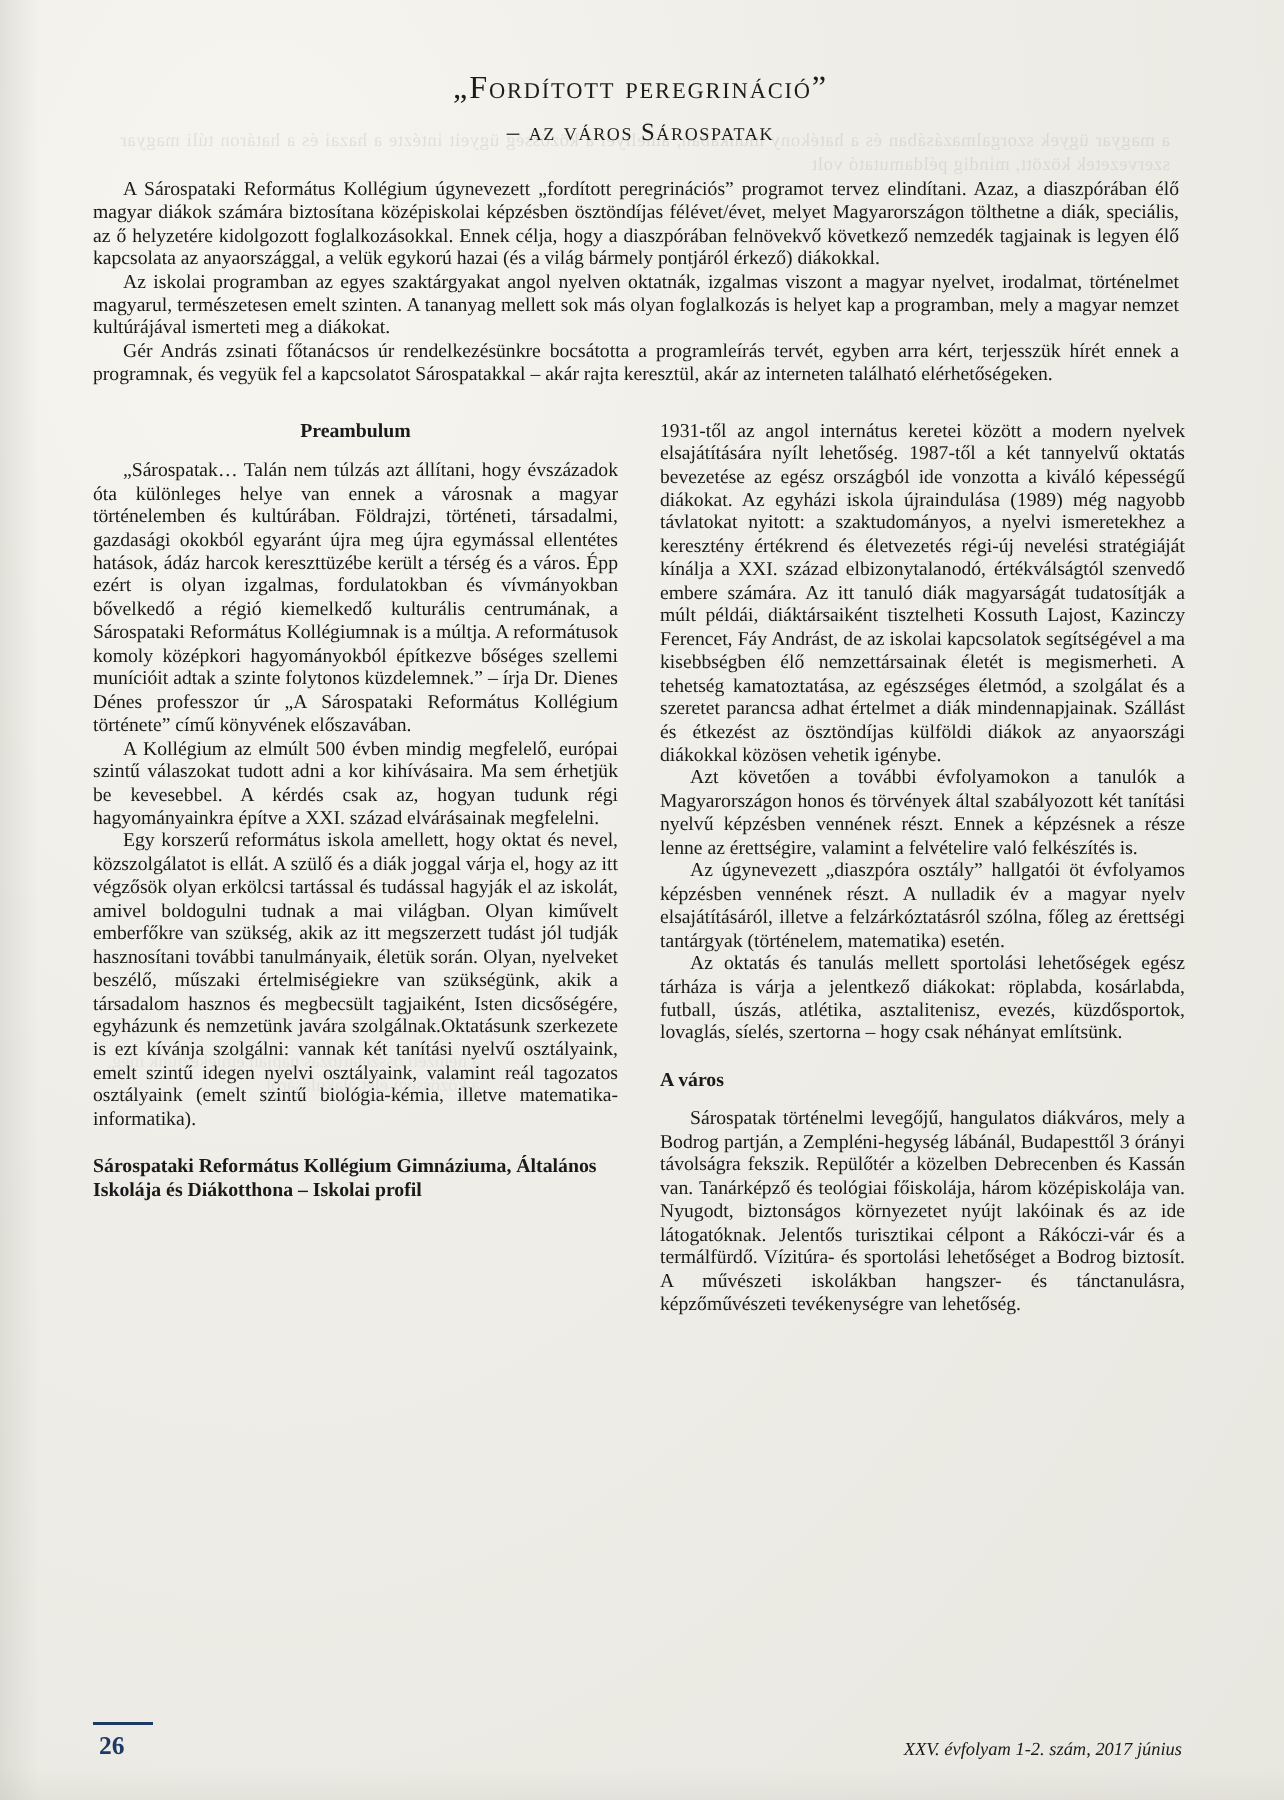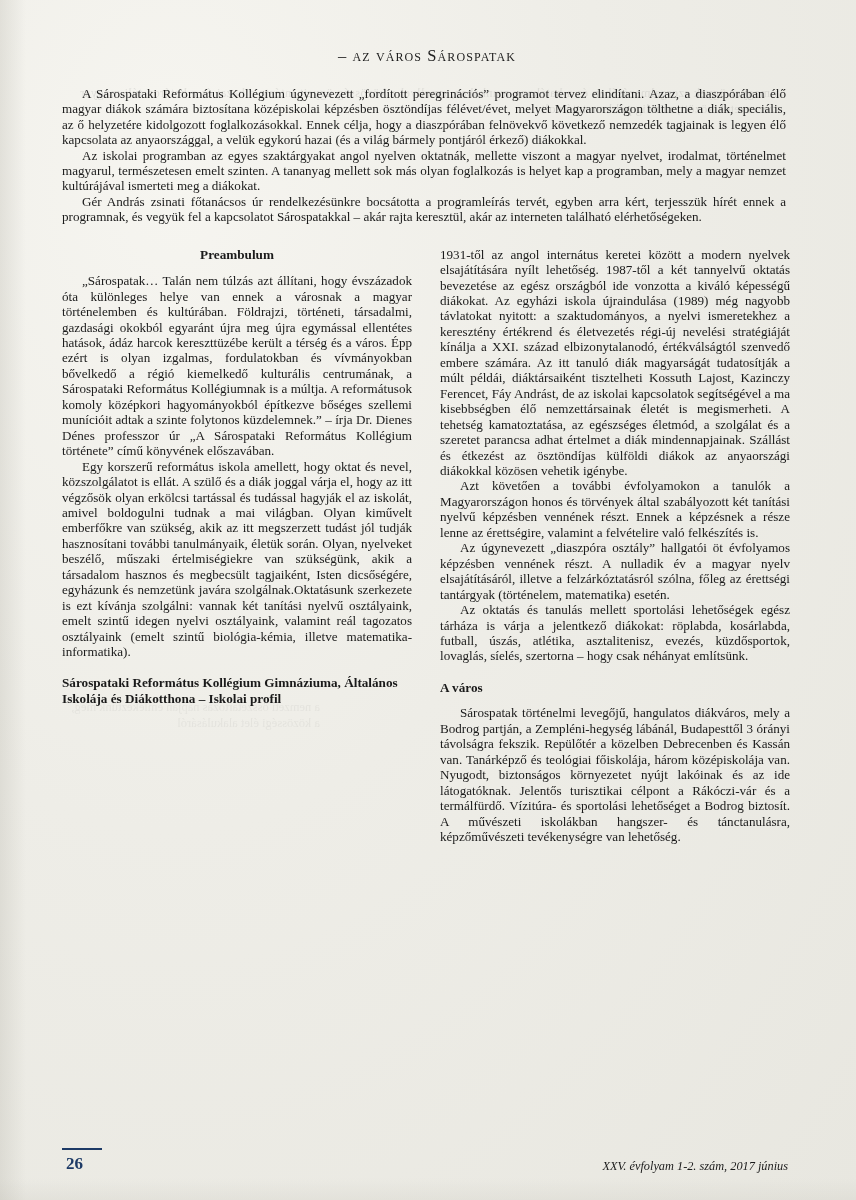--- a/index.html
+++ b/index.html
@@ -228,34 +228,36 @@
     a magyar ügyek szorgalmazásában és a hatékony munkában, amellyel a közösség ügyeit intézte a hazai és a határon túli magyar szervezetek között, mindig példamutató volt
   </div>
   <div class="ghost2">
     a nemzeti összetartozás napján emlékeztünk meg, a közösségi élet alakulásáról
   </div>
 
   <div class="content">
 
 
     <div class="title-block">
+      <div class="doc-title">„Fordított peregrináció”</div>
       <div class="doc-subtitle">– az város Sárospatak</div>
     </div>
 
     <div class="intro">
       <p>A Sárospataki Református Kollégium úgynevezett „fordított peregrinációs” programot tervez elindítani. Azaz, a diaszpórában élő magyar diákok számára biztosítana középiskolai képzésben ösztöndíjas félévet/évet, melyet Magyarországon tölthetne a diák, speciális, az ő helyzetére kidolgozott foglalkozásokkal. Ennek célja, hogy a diaszpórában felnövekvő következő nemzedék tagjainak is legyen élő kapcsolata az anyaországgal, a velük egykorú hazai (és a világ bármely pontjáról érkező) diákokkal.</p>
-      <p>Az iskolai programban az egyes szaktárgyakat angol nyelven oktatnák, mellette viszont a magyar nyelvet, irodalmat, történelmet magyarul, természetesen emelt szinten. A tananyag mellett sok más olyan foglalkozás is helyet kap a programban, mely a magyar nemzet kultúrájával ismerteti meg a diákokat.</p>
+      <p>Az iskolai programban az egyes szaktárgyakat angol nyelven oktatnák, izgalmas viszont a magyar nyelvet, irodalmat, történelmet magyarul, természetesen emelt szinten. A tananyag mellett sok más olyan foglalkozás is helyet kap a programban, mely a magyar nemzet kultúrájával ismerteti meg a diákokat.</p>
       <p>Gér András zsinati főtanácsos úr rendelkezésünkre bocsátotta a programleírás tervét, egyben arra kért, terjesszük hírét ennek a programnak, és vegyük fel a kapcsolatot Sárospatakkal – akár rajta keresztül, akár az interneten található elérhetőségeken.</p>
     </div>
 
     <div class="cols">
 
       <div class="col">
         <div class="sec-head left-head">Preambulum</div>
         <p>„Sárospatak… Talán nem túlzás azt állítani, hogy évszázadok óta különleges helye van ennek a városnak a magyar történelemben és kultúrában. Földrajzi, történeti, társadalmi, gazdasági okokból egyaránt újra meg újra egymással ellentétes hatások, ádáz harcok kereszttüzébe került a térség és a város. Épp ezért is olyan izgalmas, fordulatokban és vívmányokban bővelkedő a régió kiemelkedő kulturális centrumának, a Sárospataki Református Kollégiumnak is a múltja. A reformátusok komoly középkori hagyományokból építkezve bőséges szellemi munícióit adtak a szinte folytonos küzdelemnek.” – írja Dr. Dienes Dénes professzor úr „A Sárospataki Református Kollégium története” című könyvének előszavában.</p>
+        <p>A Kollégium az elmúlt 500 évben mindig megfelelő, európai szintű válaszokat tudott adni a kor kihívásaira. Ma sem érhetjük be kevesebbel. A kérdés csak az, hogyan tudunk régi hagyományainkra építve a XXI. század elvárásainak megfelelni.</p>
         <p>Egy korszerű református iskola amellett, hogy oktat és nevel, közszolgálatot is ellát. A szülő és a diák joggal várja el, hogy az itt végzősök olyan erkölcsi tartással és tudással hagyják el az iskolát, amivel boldogulni tudnak a mai világban. Olyan kiművelt emberfőkre van szükség, akik az itt megszerzett tudást jól tudják hasznosítani további tanulmányaik, életük során. Olyan, nyelveket beszélő, műszaki értelmiségiekre van szükségünk, akik a társadalom hasznos és megbecsült tagjaiként, Isten dicsőségére, egyházunk és nemzetünk javára szolgálnak.Oktatásunk szerkezete is ezt kívánja szolgálni: vannak két tanítási nyelvű osztályaink, emelt szintű idegen nyelvi osztályaink, valamint reál tagozatos osztályaink (emelt szintű biológia-kémia, illetve matematika-informatika).</p>
         <div class="sec-head gap">Sárospataki Református Kollégium Gimnáziuma, Általános Iskolája és Diákotthona – Iskolai profil</div>
       </div>
 
       <div class="col">
         <p class="noindent">1931-től az angol internátus keretei között a modern nyelvek elsajátítására nyílt lehetőség. 1987-től a két tannyelvű oktatás bevezetése az egész országból ide vonzotta a kiváló képességű diákokat. Az egyházi iskola újraindulása (1989) még nagyobb távlatokat nyitott: a szaktudományos, a nyelvi ismeretekhez a keresztény értékrend és életvezetés régi-új nevelési stratégiáját kínálja a XXI. század elbizonytalanodó, értékválságtól szenvedő embere számára. Az itt tanuló diák magyarságát tudatosítják a múlt példái, diáktársaiként tisztelheti Kossuth Lajost, Kazinczy Ferencet, Fáy Andrást, de az iskolai kapcsolatok segítségével a ma kisebbségben élő nemzettársainak életét is megismerheti. A tehetség kamatoztatása, az egészséges életmód, a szolgálat és a szeretet parancsa adhat értelmet a diák mindennapjainak. Szállást és étkezést az ösztöndíjas külföldi diákok az anyaországi diákokkal közösen vehetik igénybe.</p>
         <p>Azt követően a további évfolyamokon a tanulók a Magyarországon honos és törvények által szabályozott két tanítási nyelvű képzésben vennének részt. Ennek a képzésnek a része lenne az érettségire, valamint a felvételire való felkészítés is.</p>
         <p>Az úgynevezett „diaszpóra osztály” hallgatói öt évfolyamos képzésben vennének részt. A nulladik év a magyar nyelv elsajátításáról, illetve a felzárkóztatásról szólna, főleg az érettségi tantárgyak (történelem, matematika) esetén.</p>
         <p>Az oktatás és tanulás mellett sportolási lehetőségek egész tárháza is várja a jelentkező diákokat: röplabda, kosárlabda, futball, úszás, atlétika, asztalitenisz, evezés, küzdősportok, lovaglás, síelés, szertorna – hogy csak néhányat említsünk.</p>
         <div class="subhead-left">A város</div>

